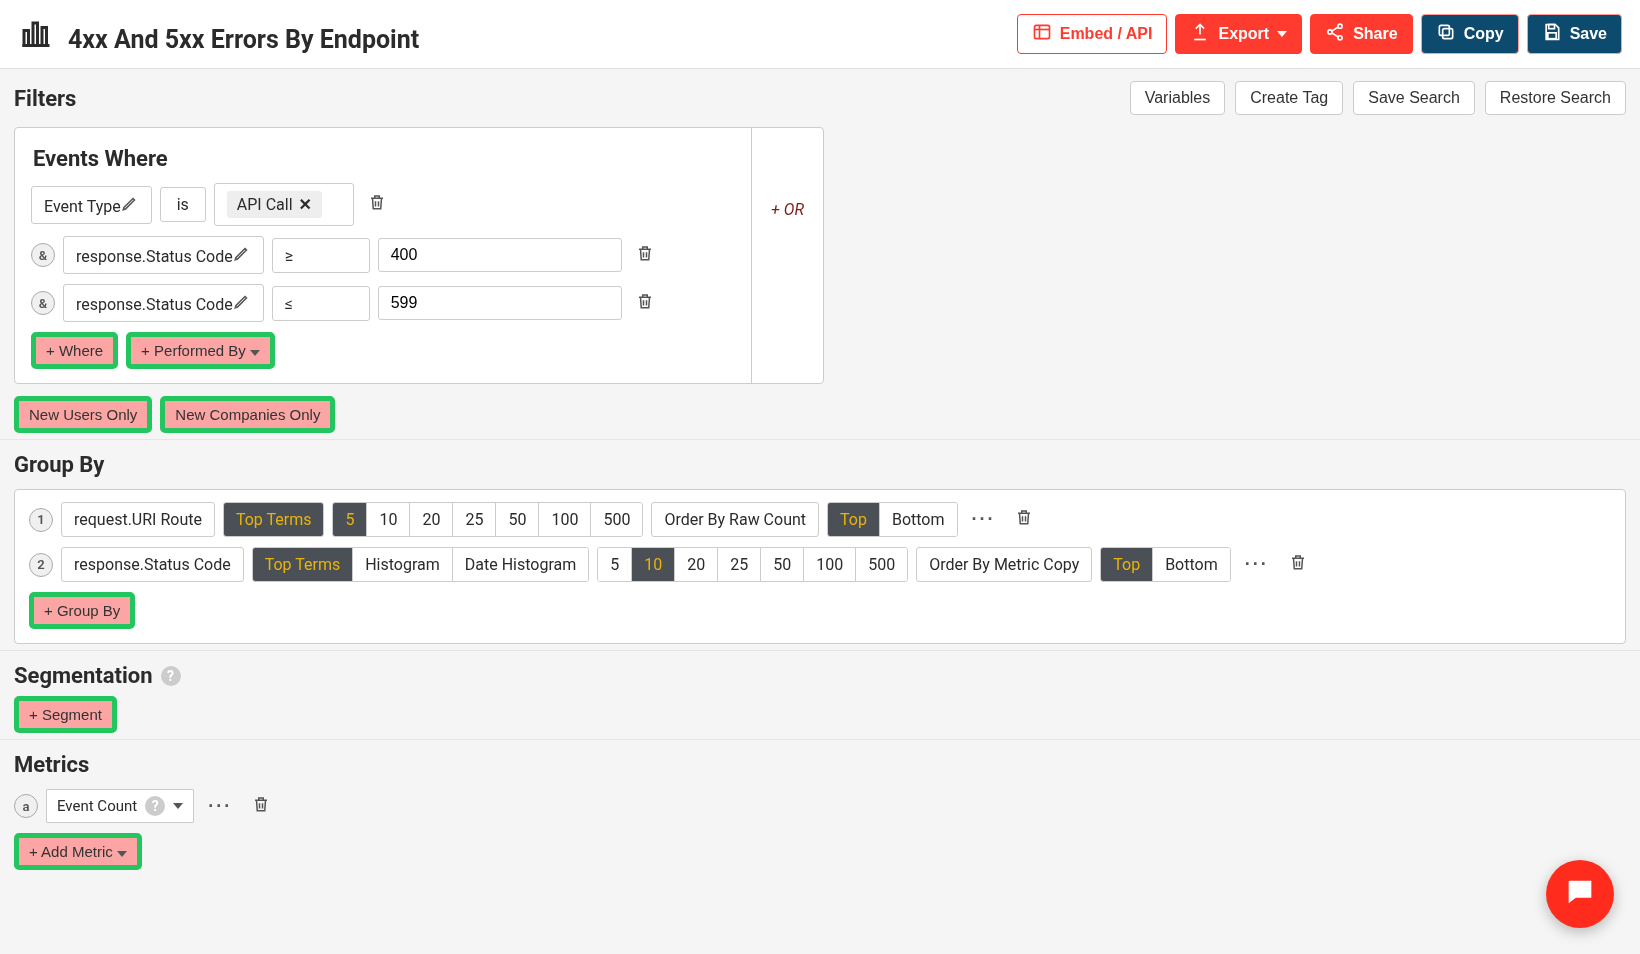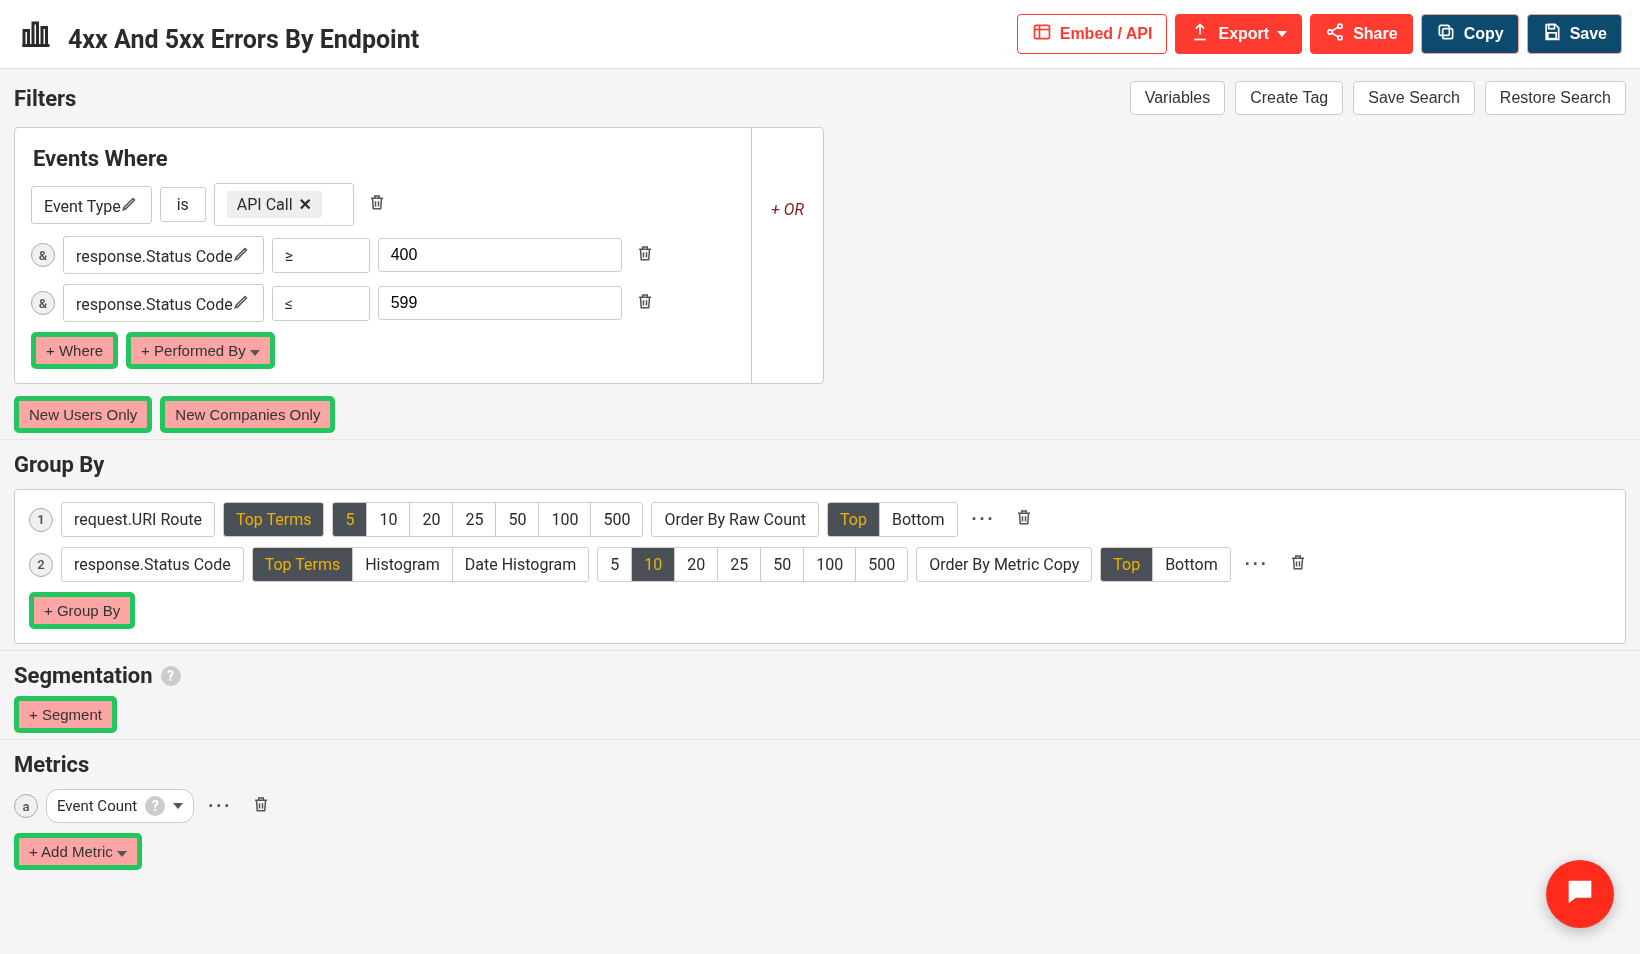--- a/index.html
+++ b/index.html
@@ -31,21 +31,21 @@
 .icon-btn { background: none; border: none; cursor: pointer; padding: 4px 6px; color: #555; font-size: 18px; display: inline-flex; align-items: center; }
 .pill-row { display: flex; gap: 8px; margin-top: 12px; }
 .small-btn { border: 5px solid #22c55e; background: #fca5a5; border-radius: 5px; padding: 5px 10px; font-size: 15px; cursor: pointer; color: #333; }
 .group-box { background: #fff; border: 1px solid #ccc; border-radius: 4px; padding: 12px 14px 14px 14px; }
 .btn-group { display: inline-flex; border: 1px solid #ccc; border-radius: 3px; overflow: hidden; }
 .btn-group > span { padding: 7px 12px; border-right: 1px solid #ccc; cursor: pointer; background: #fff; font-size: 16px; }
 .btn-group > span:last-child { border-right: none; }
 .btn-group > span.active { background: #4b5056; color: #eab308; }
 .label-box { border: 1px solid #ccc; border-radius: 3px; padding: 7px 12px; background: #fff; font-size: 16px; }
 .q-icon { width: 20px; height: 20px; border-radius: 50%; background: #ccc; color: #fff; font-size: 14px; font-weight: 700; display: inline-flex; align-items: center; justify-content: center; }
-.metric-field { display: inline-flex; align-items: center; gap: 8px; border: 1px solid #ccc; border-radius: 12px; background: #fff; padding: 6px 10px; }
+.metric-field { display: inline-flex; align-items: center; gap: 8px; border: 1px solid #ccc; border-radius: 1px; background: #fff; padding: 6px 10px; }
 .caret-down { width: 0; height: 0; border-left: 5px solid transparent; border-right: 5px solid transparent; border-top: 6px solid #555; display: inline-block; }
 .chat-fab { position: fixed; bottom: 26px; right: 26px; width: 68px; height: 68px; border-radius: 50%; background: #ff2b1c; color: #fff; display: flex; align-items: center; justify-content: center; box-shadow: 0 4px 14px rgba(0,0,0,.25); cursor: pointer; }
 .svg-ico { width: 18px; height: 18px; }
 .top-ico { width: 20px; height: 20px; }
 .chart-ico { width: 36px; height: 36px; }
 </style>
 </head>
 <body>
 
 <div class="topbar">

